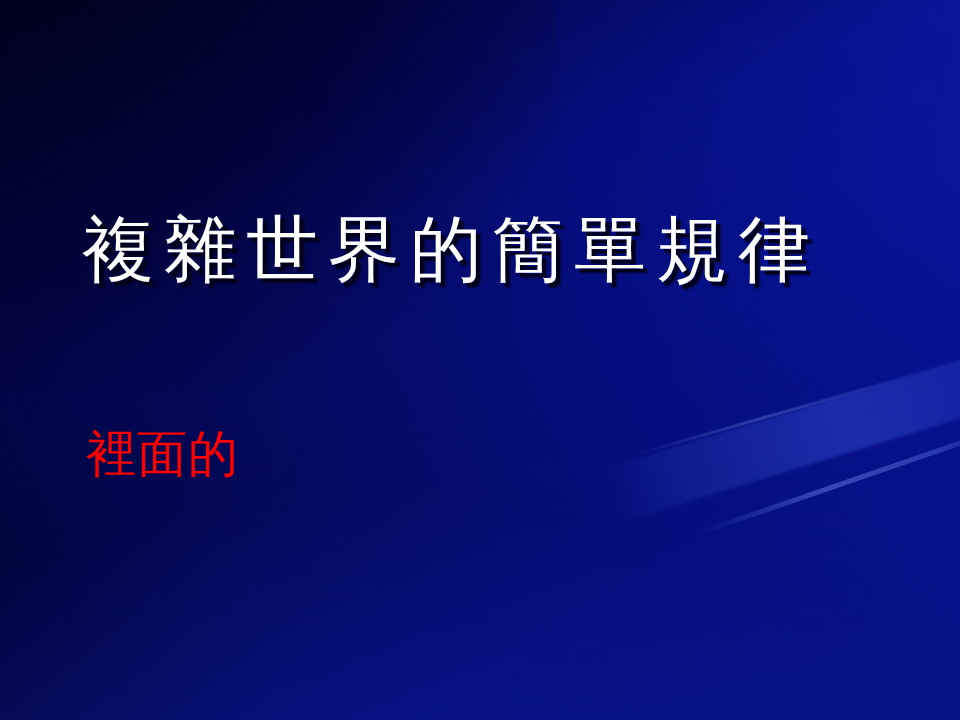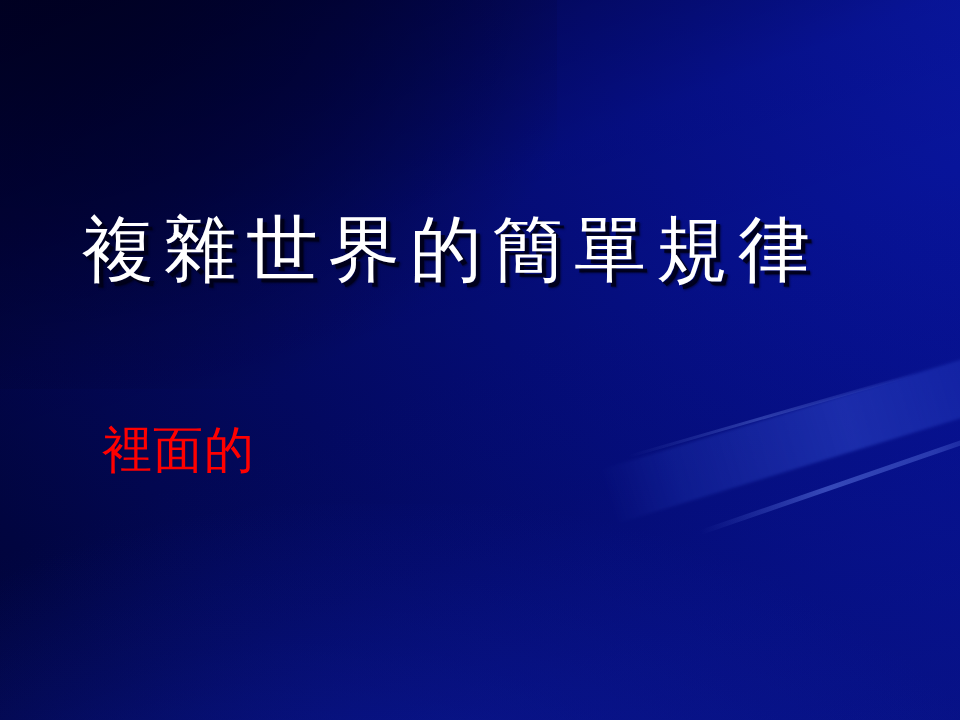--- a/index.html
+++ b/index.html
@@ -148,28 +148,27 @@
     letter-spacing: 10px;
     white-space: nowrap;
     font-weight: 400;
     text-shadow:
        4px 4px 0px rgba(0,0,24,0.88),
        5px 5px 2px rgba(0,0,20,0.55);
   }
 
   .body-line {
     position: absolute;
-    left: 102px;
+    left: 86px;
     color: #ff0000;
     font-size: 50px;
     line-height: 1.0;
     letter-spacing: 1px;
     white-space: nowrap;
     font-weight: 400;
-    font-family: Liberation Mono, monospace;
   }
   .body-line.l1 { top: 429px; }
   .body-line.l2 { top: 552px; }
 </style>
 </head>
 <body>
 
 <div id="slide">
 
   <div class="bg-base"></div>

